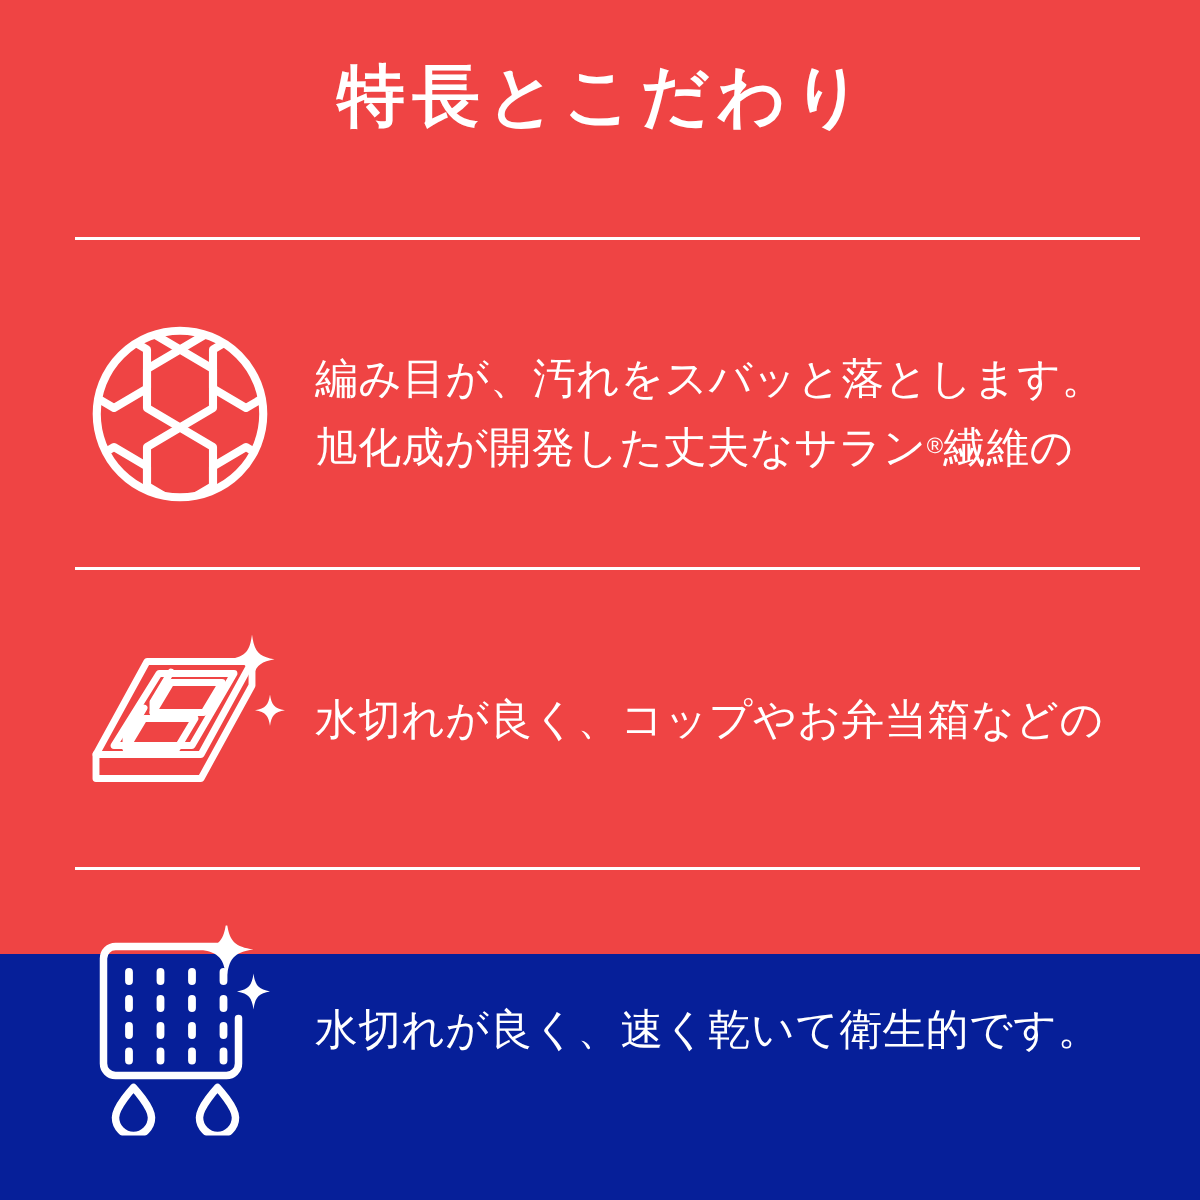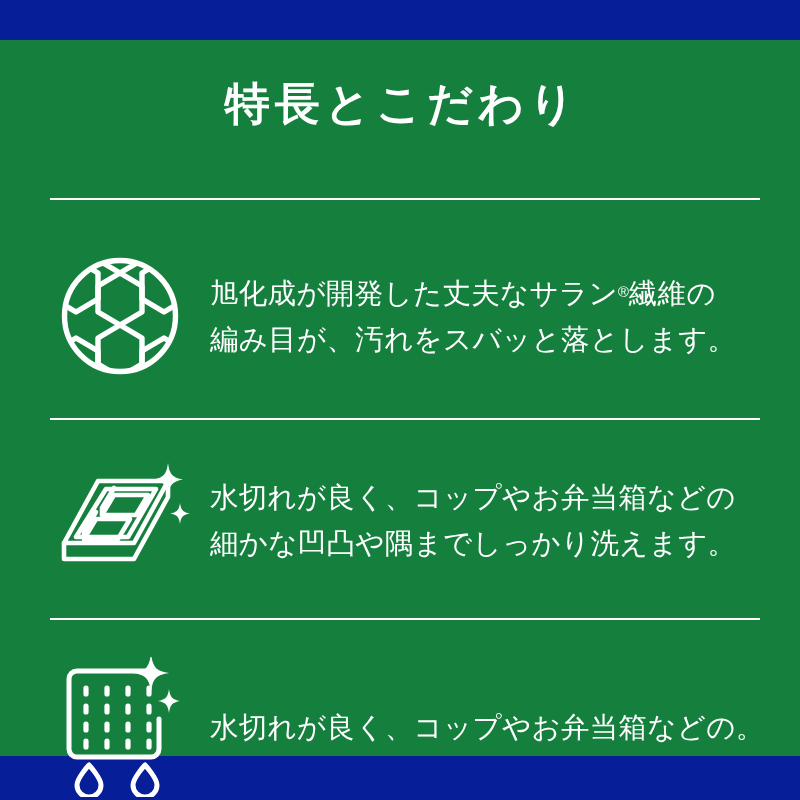--- a/index.html
+++ b/index.html
@@ -10,24 +10,23 @@
   body {
     width: 800px;
     height: 800px;
     background: #061f99;
     font-family: "Liberation Sans", "DejaVu Sans", sans-serif;
     overflow: hidden;
   }
   .page {
     position: relative;
     width: 800px;
-    height: 716px;
-    background: #15803d;
+    height: 636px;
+    background: #ef4444;
     box-sizing: border-box;
-    margin-top: 40px;
   }
 
   
   .title-wrap {
     position: absolute;
     left: 0;
     top: 38px;
     width: 800px;
     text-align: center;
   }
@@ -136,22 +135,22 @@
             <polygon points="18,84 40,97 40,123 18,136 -4,123 -4,97"></polygon>
 
             <polygon points="106,84 128,97 128,123 106,136 84,123 84,97"></polygon>
 
             <polygon points="62,-33 84,-20 84,6 62,19 40,6 40,-20"></polygon>
           </g>
         </svg>
       </span>
     </div>
     <div class="feature-text">
+      <span class="line">編み目が、汚れをスバッと落とします。</span>
       <span class="line"><span>旭化成が開発した丈夫なサラン</span><span class="reg">®</span><span>繊維の</span></span>
-      <span class="line">編み目が、汚れをスバッと落とします。</span>
     </div>
   </div>
 
   <div class="divider d2"></div>
 
   <div class="feature f2">
     <div class="icon-box">
       <span>
         <svg width="140" height="118" viewBox="0 0 140 118" fill="none" stroke="#ffffff" stroke-width="4.6" stroke-linejoin="round" stroke-linecap="round">
 
@@ -167,21 +166,20 @@
           <path d="M34 78 L34 71 L46 51"></path>
 
           <path d="M118 2 C119.5 13 122 16.5 133 18.5 C122 20.5 119.5 24 118 35 C116.5 24 114 20.5 103 18.5 C114 16.5 116.5 13 118 2 Z" fill="#ffffff" stroke="none"></path>
 
           <path d="M130 42 C131 49 132.8 51.2 140 52.5 C132.8 53.8 131 56 130 63 C129 56 127.2 53.8 120 52.5 C127.2 51.2 129 49 130 42 Z" fill="#ffffff" stroke="none"></path>
         </svg>
       </span>
     </div>
     <div class="feature-text">
       <span class="line">水切れが良く、コップやお弁当箱などの</span>
-      <span class="line">細かな凹凸や隅までしっかり洗えます。</span>
     </div>
   </div>
 
   <div class="divider d3"></div>
 
   <div class="feature f3">
     <div class="icon-box">
       <span>
         <svg width="130" height="140" viewBox="0 0 130 140" fill="none" stroke="#ffffff" stroke-width="5" stroke-linejoin="round" stroke-linecap="round">
 
@@ -212,17 +210,17 @@
           <path d="M96 -4 C97.6 10 100.6 14 114 16 C100.6 18 97.6 22 96 36 C94.4 22 91.4 18 78 16 C91.4 14 94.4 10 96 -4 Z" fill="#ffffff" stroke="none"></path>
 
           <path d="M114 32 C115.1 40 117.2 42.5 125 44 C117.2 45.5 115.1 48 114 56 C112.9 48 110.8 45.5 103 44 C110.8 42.5 112.9 40 114 32 Z" fill="#ffffff" stroke="none"></path>
 
           <path d="M34 108 C34 108 22 121 22 128 A12 12 0 0 0 46 128 C46 121 34 108 34 108 Z"></path>
           <path d="M90 108 C90 108 78 121 78 128 A12 12 0 0 0 102 128 C102 121 90 108 90 108 Z"></path>
         </svg>
       </span>
     </div>
     <div class="feature-text">
-      <span class="line">水切れが良く、コップやお弁当箱などの。</span>
+      <span class="line">水切れが良く、速く乾いて衛生的です。</span>
     </div>
   </div>
 
 </div>
 
 </body></html>

